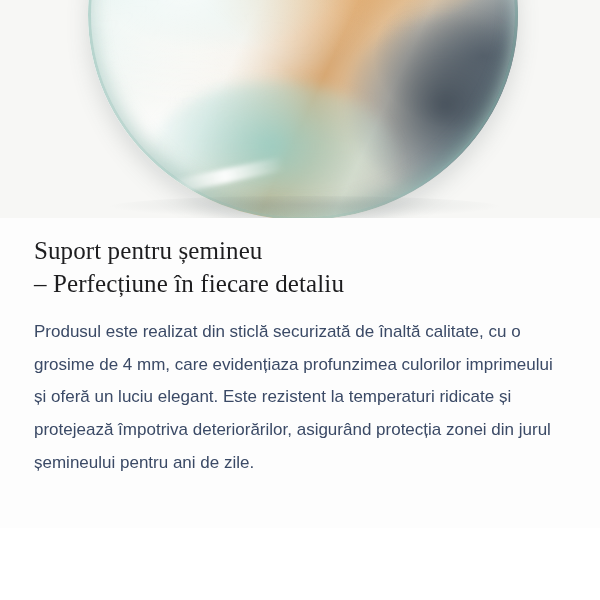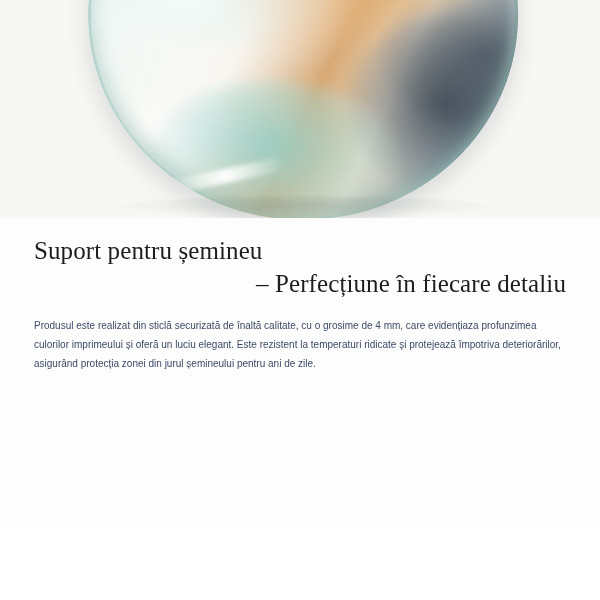--- a/index.html
+++ b/index.html
@@ -127,26 +127,25 @@
     padding: 16px 34px 0 34px;
     font-family: "Liberation Serif", serif;
     font-size: 25px;
     line-height: 1.32;
     font-weight: 400;
     color: #1d1d1f;
     letter-spacing: 0.1px;
   }
   .headline .line2 {
     display: block;
-    text-align: right;
   }
   .body-copy {
     margin: 0;
     padding: 16px 34px 0 34px;
-    font-size: 10px;
+    font-size: 17px;
     line-height: 1.92;
     color: #3b4a66;
     max-width: 534px;
     text-align: left;
   }
 </style>
 </head>
 <body>
 
 <div class="page">

